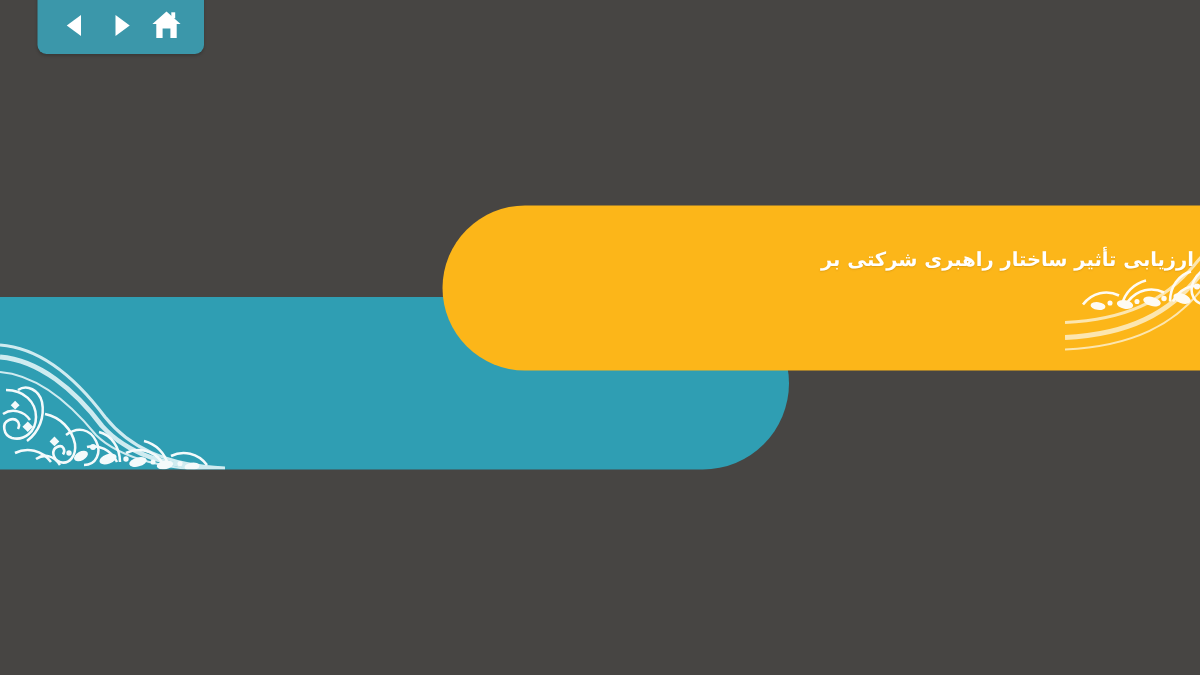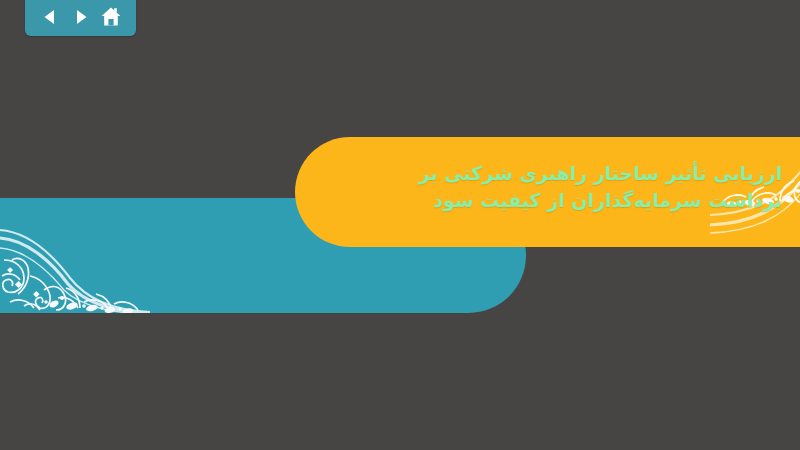--- a/index.html
+++ b/index.html
@@ -78,27 +78,27 @@
     right: 0;
     top: 0;
     width: 150px;
     height: 110px;
     opacity: 0.95;
   }
 
   
   #title-block {
     position: absolute;
-    right: 18px;
+    right: 4px;
     top: 160px;
     width: 430px;
     text-align: right;
     direction: rtl;
-    color: #86efac;
-    font-size: 19px;
+    color: #ffffff;
+    font-size: 13px;
     line-height: 27px;
     font-weight: bold;
     letter-spacing: 0.2px;
     text-shadow: 0 1px 1px rgba(150,95,0,0.25);
   }
   .title-line { display: block; white-space: nowrap; }
 </style>
 </head>
 <body>
 
@@ -203,16 +203,15 @@
         <circle cx="104" cy="58" r="1.8"></circle>
         <circle cx="66" cy="62" r="1.8"></circle>
         <circle cx="48" cy="64" r="1.7"></circle>
         <circle cx="30" cy="65" r="1.7"></circle>
       </g>
     </svg>
   </div>
 
   <div id="title-block">
     <span class="title-line">ارزیابی تأثیر ساختار راهبری شرکتی بر</span>
-    <span class="title-line">برداشت سرمایه‌گذاران از کیفیت سود</span>
   </div>
 
 </div>
 
 </body></html>

